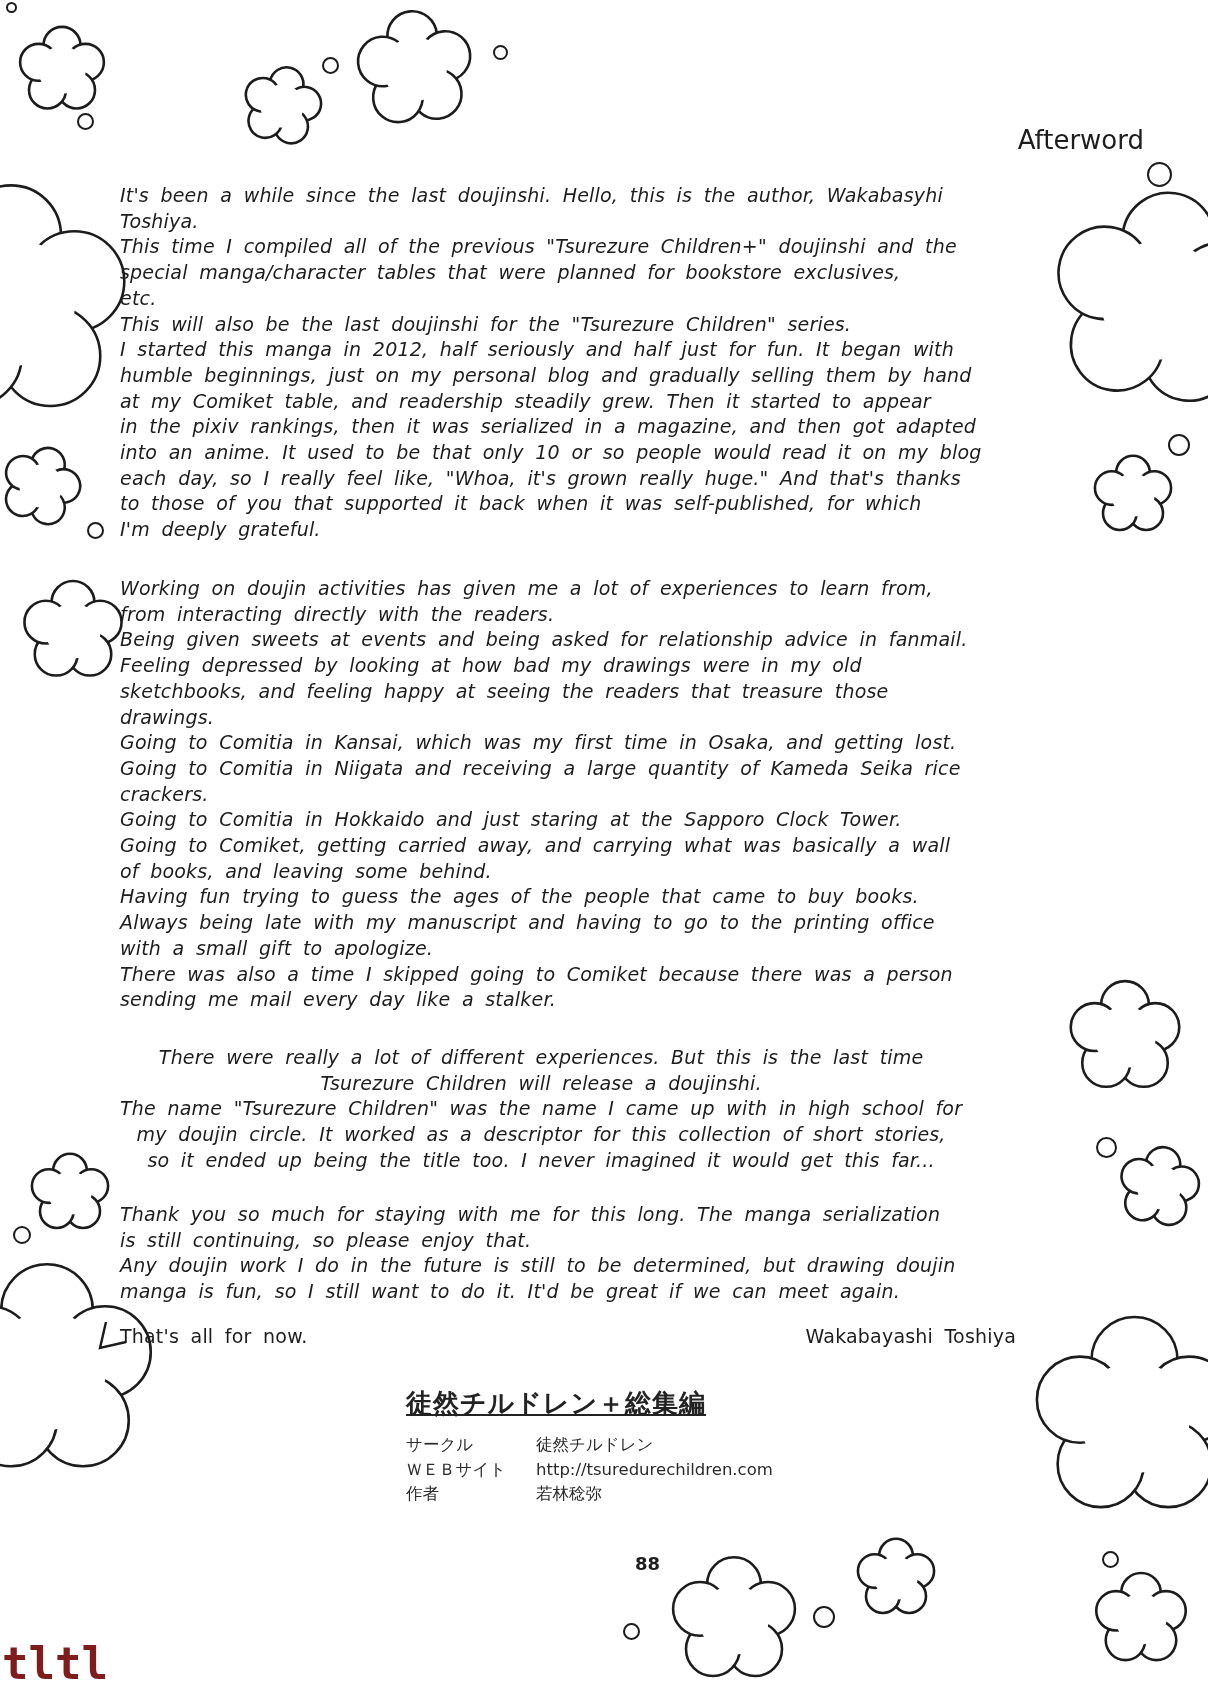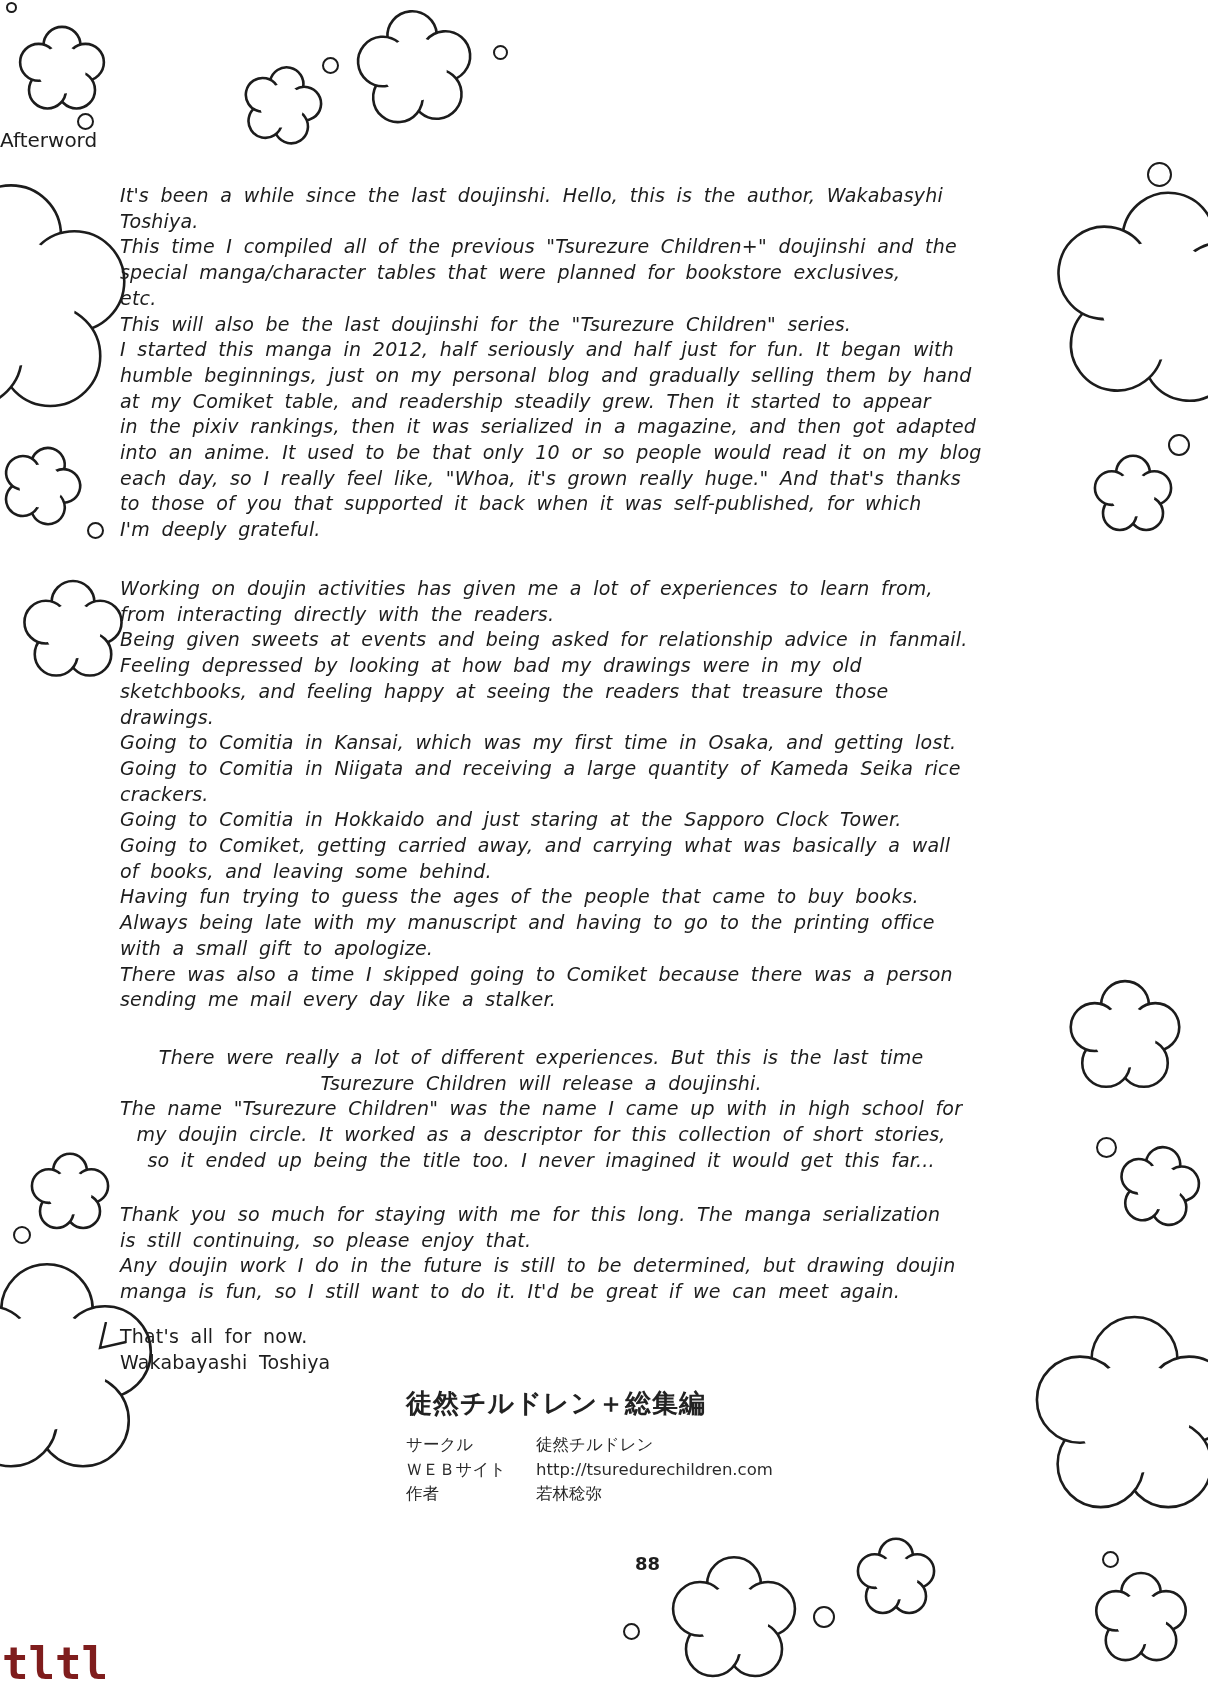--- a/index.html
+++ b/index.html
@@ -9,36 +9,36 @@
     font-family:"DejaVu Sans", sans-serif;
   }
   .hand {
     white-space:pre;
     font-size:19px; line-height:25.7px;
     word-spacing:0.28em; letter-spacing:0.01em;
     color:#1d1d1d;
   }
   .afterword-title {
     position:absolute; top:126px; left:0; width:1144px;
-    text-align:left; font-size:20px; line-height:28px;
+    text-align:right; font-size:26px; line-height:28px;
     word-spacing:0.2em; color:#1d1d1d;
   }
   .para { position:absolute; left:120px; margin:0;font-style:italic; }
   .p1 { top:183px; }
   .p2 { top:576px; }
   .p3 { top:1045px;text-align:center; }
   .p4 { top:1202px; }
   .closing {
     position:absolute; top:1324px; left:120px; width:896px;
-    display:flex; justify-content:space-between; align-items:flex-start;flex-direction:column;
+    display:flex; justify-content:space-between; align-items:flex-start;
   }
   .colophon { position:absolute; left:406px; top:1386px; }
   .colophon-title {
     font-size:26px; font-weight:600; letter-spacing:1px;
-    margin:0 0 12px 0; color:#222;
+    margin:0 0 12px 0; color:#222;text-decoration:underline;
   }
   .colophon-row { display:flex; font-size:16.5px; line-height:24.6px; color:#2a2a2a;gap:12px; }
   .colophon-label { width:118px; flex:0 0 118px; }
   .page-number {
     position:absolute; top:1553px; left:540px; width:120px;
     text-align:right; font-size:18px; color:#1d1d1d;font-weight:bold;
   }
   .corner-mark {
     position:absolute; left:2px; top:1638px;
     font-family:"DejaVu Sans Mono", monospace;

